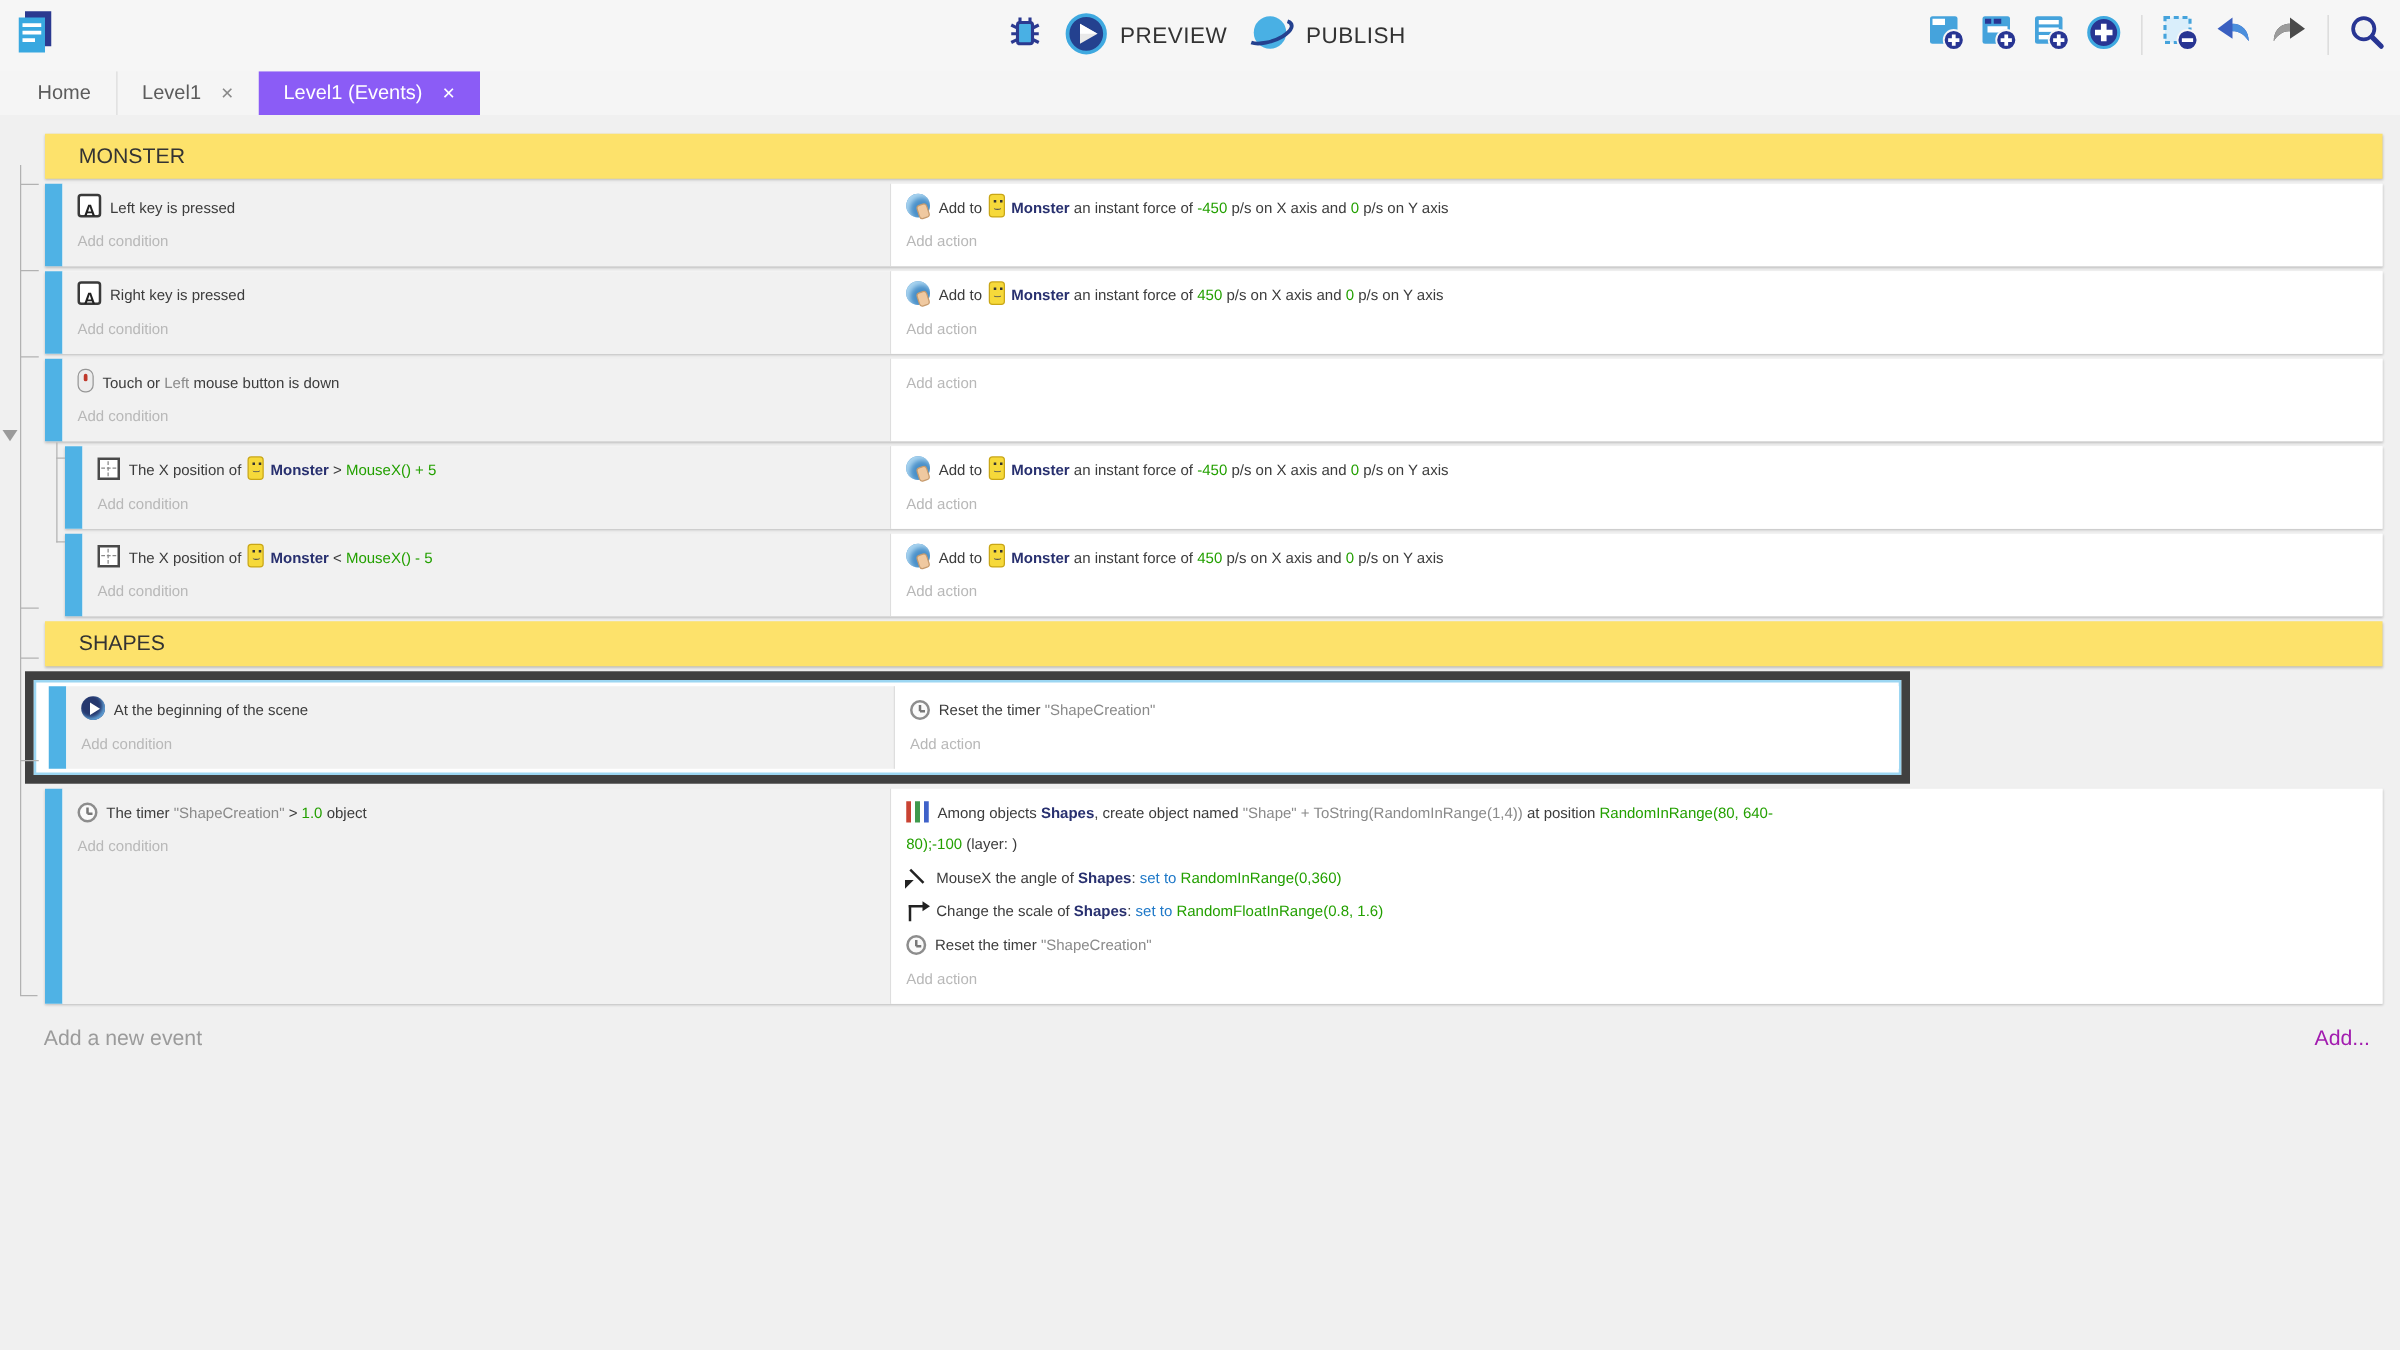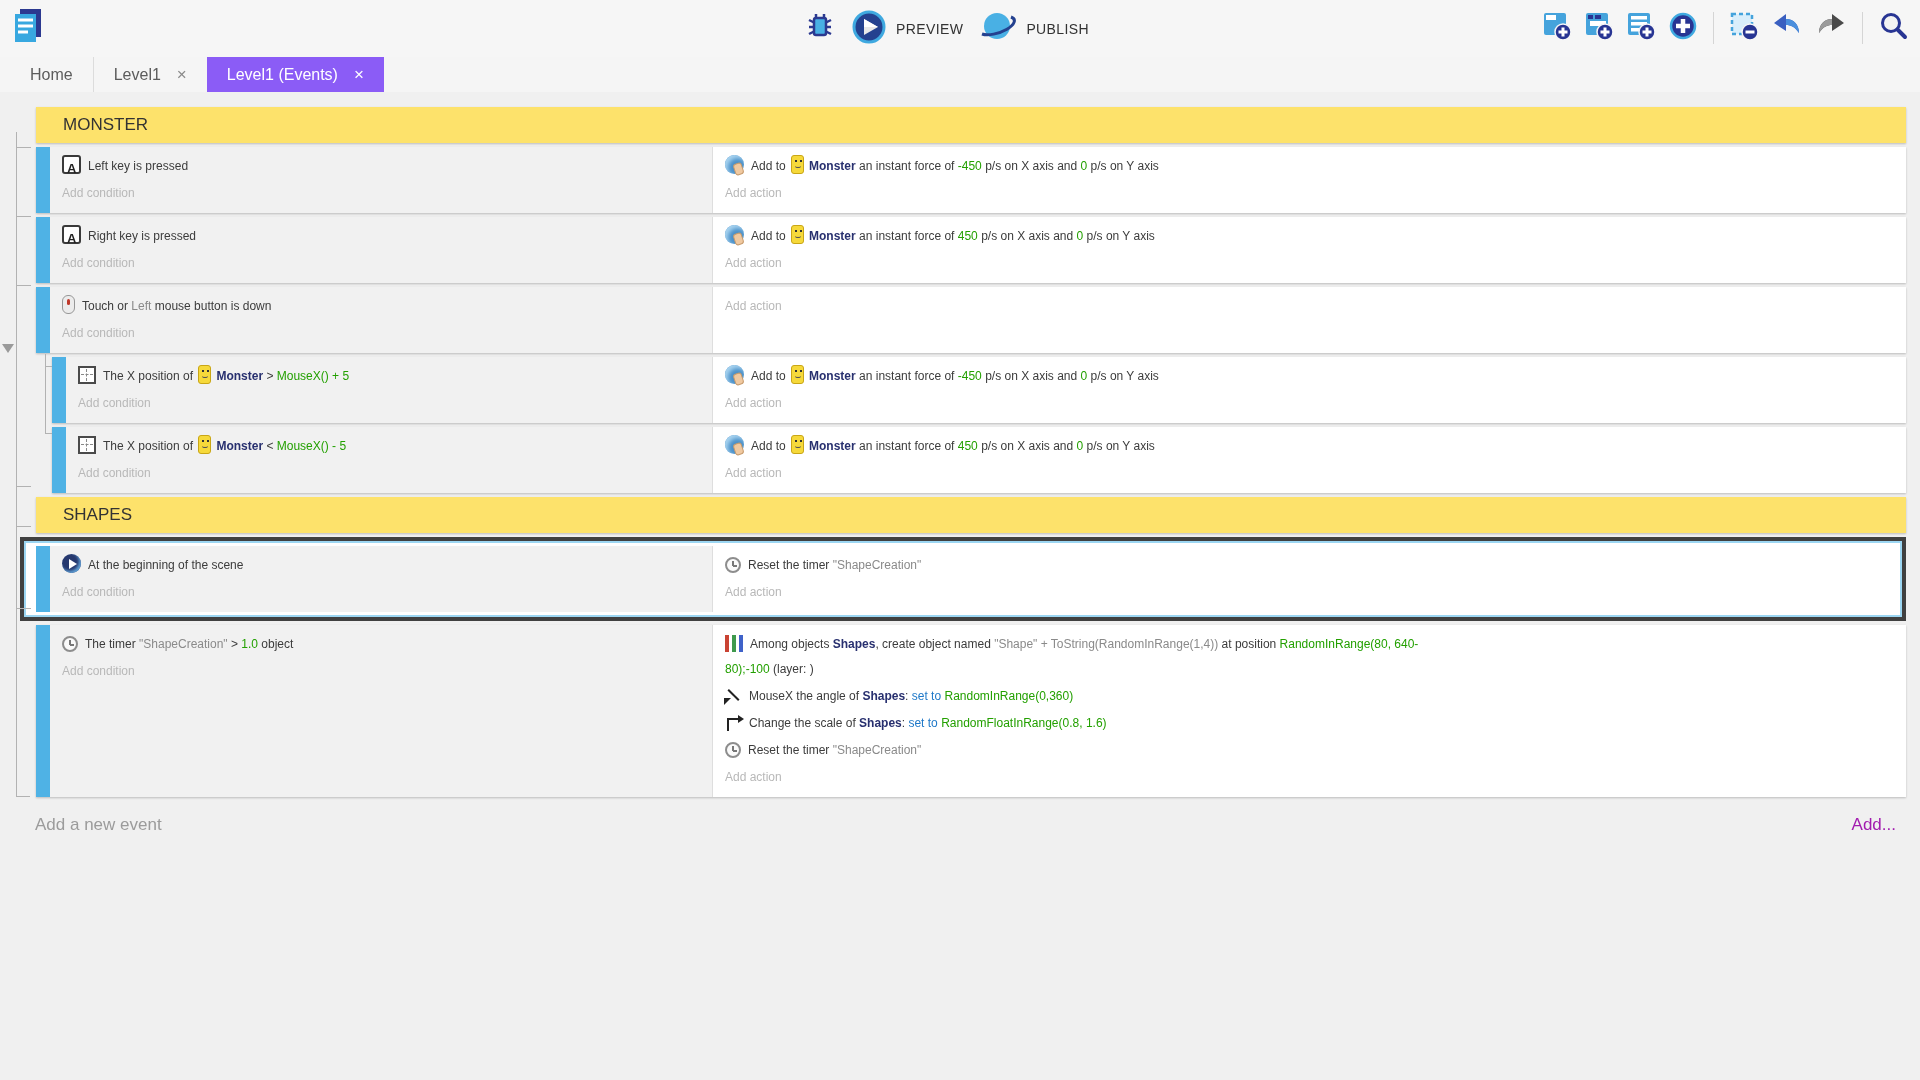--- a/index.html
+++ b/index.html
@@ -8,21 +8,21 @@
     width:1920px; height:1080px; overflow:hidden;
     background:#f0f0f0;
     font-family:"Liberation Sans", sans-serif;
     color:#3c3c3c;
   }
   
   .toolbar { position:relative; height:57px; background:#f6f6f6; }
   .tb-btn { background:none; border:none; padding:0; display:flex; align-items:center; cursor:default; }
   .tb-left { position:absolute; left:8px; top:6px; }
   .tb-center { position:absolute; left:803px; top:9px; display:flex; align-items:center; gap:14px; }
-  .tb-label { font-size:14px; letter-spacing:.4px; color:#333; margin-left:9px; }
+  .tb-label { font-size:18px; letter-spacing:.4px; color:#333; margin-left:9px; }
   .tb-right { position:absolute; right:12px; top:11px; display:flex; align-items:center; gap:12px; }
   .tb-sep { width:1px; height:32px; background:#d5d5d5; margin:0 3px; }
   
   .tabbar { height:35px; background:#f5f5f5; display:flex; align-items:stretch; padding-left:10px; }
   .tab { display:flex; align-items:center; padding:0 20px; font-size:16px; color:#5c5c5c; }
   .tab + .tab { border-left:1px solid #dcdcdc; }
   .tab.active { background:#8b5cf6; color:#fff; border-left:none; }
   .tab-close { margin-left:16px; font-size:17px; color:#8a8a8a; line-height:1; }
   .tab.active .tab-close { color:#fff; }
   
@@ -38,21 +38,21 @@
   .indent1 .cond { width:647px; }
   .act { flex:1; background:#fff; }
   .line { font-size:12px; line-height:25px; padding:1px 12px; color:#3c3c3c; }
   .line.ph { color:#b8b8b8; }
   .s-p { color:#3c3c3c; }
   .s-o { color:#28306f; font-weight:bold; }
   .s-v { color:#23a000; }
   .s-q { color:#8a8a8a; }
   .s-b { color:#1e78c8; }
   
-  .red-box { margin:0 0 4px 20px; width:1886px; border:4px solid #404040; background:#fff; }
+  .red-box { margin:0 0 4px 20px; width:1508px; border:7px solid #404040; background:#fff; }
   .red-inner { border:2px solid #9cd6f2; padding:3px 0 3px 10px; }
   .red-inner .row { width:100%; margin:0; box-shadow:none; }
   
   .footer { display:flex; justify-content:space-between; margin:18px 10px 0 35px; width:1861px; font-size:17px; }
   .footer .left { color:#9b9b9b; }
   .footer .right { color:#a21caf; }
   
   .rail, .stub { position:absolute; border-color:#b2b2b2; }
   .rail { border-left:1px solid #b2b2b2; }
   .stub { border-top:1px solid #b2b2b2; }

